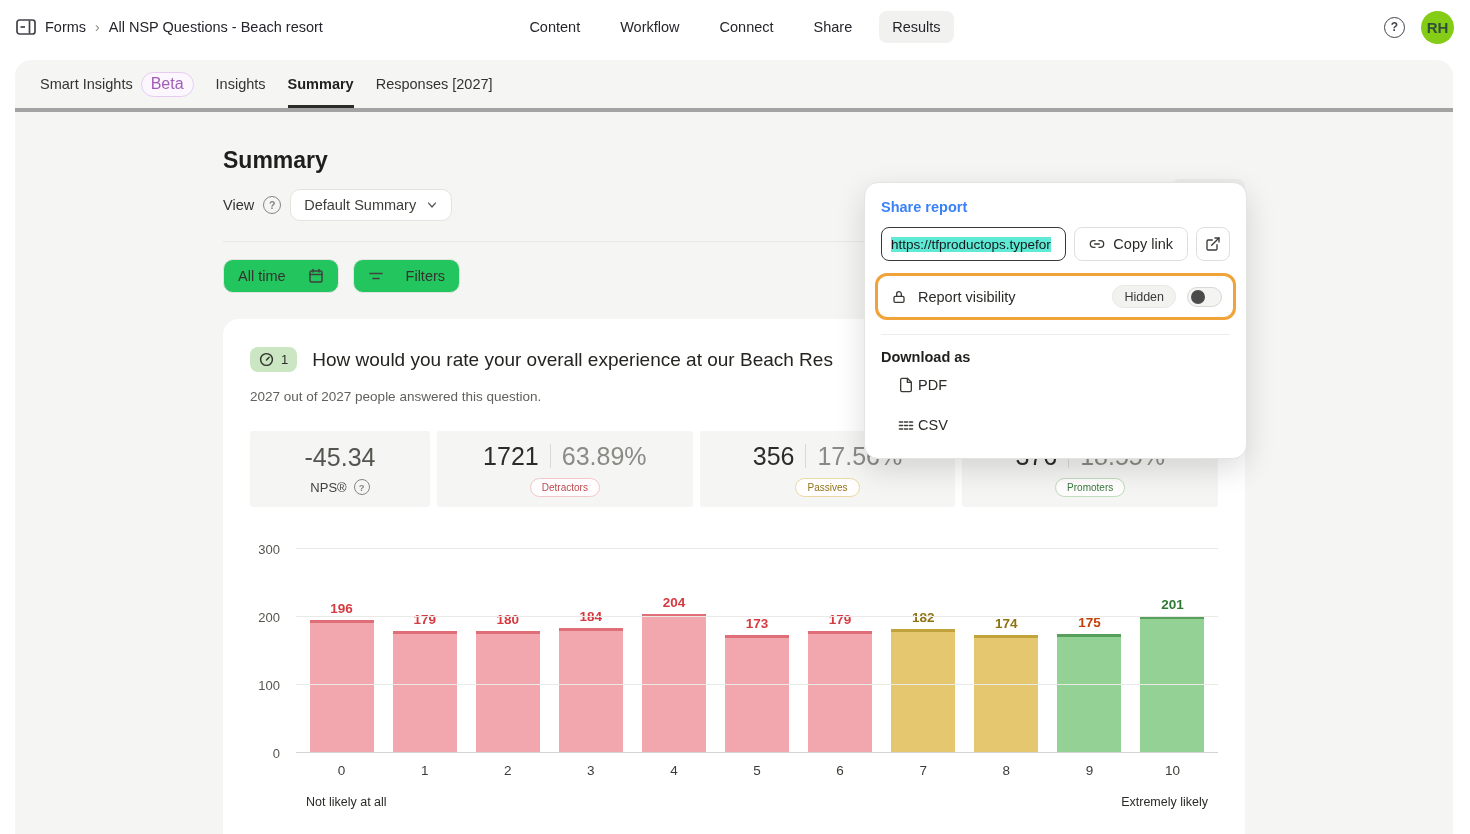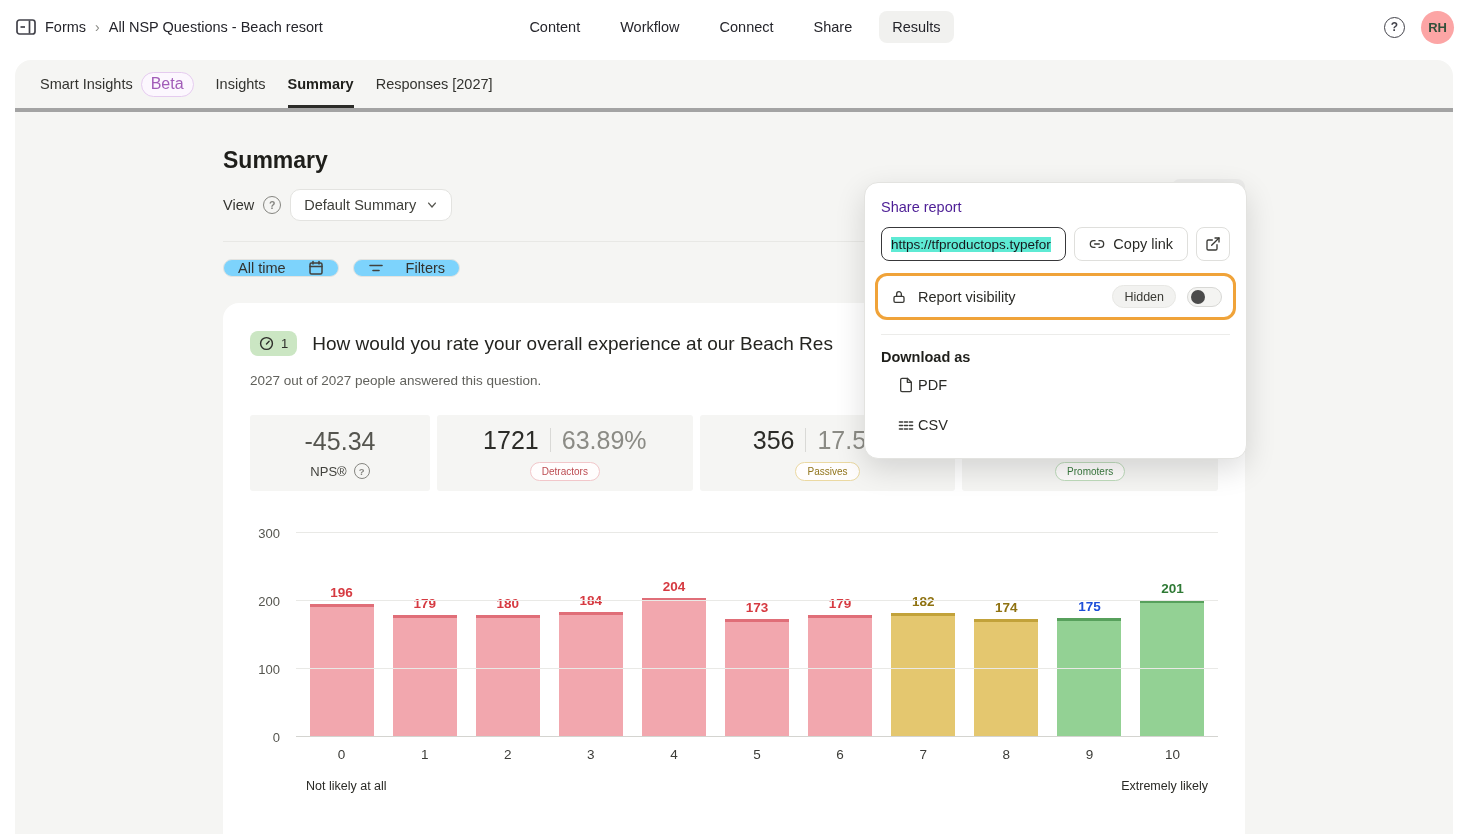--- a/index.html
+++ b/index.html
@@ -11,22 +11,22 @@
   .header-left { flex:1; display:flex; align-items:center; gap:9px; min-width:0; }
   .breadcrumb-root { font-size:14.5px; color:#25252b; }
   .crumb-sep { color:#8a8a85; font-size:14px; }
   .breadcrumb-current { font-size:14.5px; color:#25252b; }
   .header-tabs { display:flex; align-items:center; gap:14px; }
   .header-tab { font-size:14.5px; color:#25252b; padding:8px 13px; border-radius:8px; cursor:default; }
   .header-tab.active { background:#f1f1ef; font-weight:500; }
   .header-right { flex:1; display:flex; align-items:center; justify-content:flex-end; gap:16px; }
   .help-circle { width:21px; height:21px; border:1.5px solid #42424a; border-radius:50%;
     display:flex; align-items:center; justify-content:center; font-size:12px; font-weight:600; color:#42424a; }
-  .avatar { width:33px; height:33px; border-radius:50%; background:#fca5a5; display:flex;
-    align-items:center; justify-content:center; font-size:13px; font-weight:600; color:#33503a; }
+  .avatar { width:33px; height:33px; border-radius:50%; background:#84cc16; display:flex;
+    align-items:center; justify-content:center; font-size:15px; font-weight:600; color:#33503a; }
 
   
   .workspace { position:absolute; left:15px; right:17px; top:60px; bottom:0;
     background:#f5f5f3; border-radius:16px 16px 0 0; overflow:hidden; }
   .subnav { height:52px; display:flex; align-items:stretch; gap:22px; padding:0 25px;
     border-bottom:4px solid #a3a3a3; }
   .subnav-tab { position:relative; display:flex; align-items:center; gap:8px; font-size:14.5px; color:#33332f; }
   .subnav-tab.active { font-weight:700; color:#1f1f1b; }
   .subnav-tab.active::after { content:""; position:absolute; left:0; right:0; bottom:0; height:3px; background:#2b2b28; }
   .beta-badge { font-size:16px; color:#a15cb8; border:1px solid #e5cbef; background:#fcf7fe;
@@ -35,21 +35,21 @@
   .content { position:relative; padding:0 208px; }
   .page-title { margin-top:35px; font-size:23px; font-weight:700; color:#1e1e1a; }
   .view-row { margin-top:15px; display:flex; align-items:center; gap:9px; }
   .view-label { font-size:14.5px; color:#33332f; }
   .help-sm { width:18px; height:18px; border:1.4px solid #858580; border-radius:50%; color:#858580;
     display:flex; align-items:center; justify-content:center; font-size:10.5px; font-weight:600; }
   .view-select { display:flex; align-items:center; gap:10px; background:#fff; border:1px solid #e3e3e0;
     border-radius:10px; padding:7px 13px; font-size:14.5px; color:#3f3f3a; }
   .hr { margin-top:20px; height:1px; background:#e8e8e5; }
   .filter-row { margin-top:17px; display:flex; gap:14px; }
-  .pill-btn { display:flex; align-items:center; gap:22px; height:18px; padding:0 14px; background:#7dd3fc;
+  .pill-btn { display:flex; align-items:center; gap:22px; height:34px; padding:0 14px; background:#22c55e;
     border:1px solid #e3e3e0; border-radius:10px; font-size:14.5px; color:#33332f; }
   .share-btn { position:absolute; top:32px; right:208px; background:#ececeb; border:none;
     border-radius:8px; padding:8px 17px; font-size:14.5px; color:#25251f;
     font-family:"Liberation Sans","DejaVu Sans",sans-serif; }
 
   
   .card { margin-top:26px; background:#fff; border-radius:16px; padding:28px 27px; height:600px; }
   .q-header { display:flex; align-items:center; gap:15px; }
   .q-chip { display:flex; align-items:center; gap:7px; background:#cbe6c3; border-radius:8px;
     padding:5px 9px; color:#2e2e2a; }
@@ -81,21 +81,21 @@
   .bar { width:64px; border-top:3px solid; }
   .x-labels { display:flex; padding:0 4px; margin:10px 0 0 46px; }
   .x-label { flex:1; text-align:center; font-size:13.5px; color:#3c3c38; }
   .anchor-labels { display:flex; justify-content:space-between; margin:17px 0 0 46px; padding:0 10px;
     font-size:12.5px; color:#2a2a26; }
 
   
   .popover { position:absolute; left:864px; top:182px; width:383px; background:#fff;
     border:1px solid #e3e3e0; border-radius:14px; box-shadow:0 10px 30px rgba(0,0,0,.14);
     padding:16px 16px 13px; z-index:50; }
-  .popover-title { font-size:14.5px; font-weight:400; color:#4c1d95; }
+  .popover-title { font-size:14.5px; font-weight:700; color:#3b82f6; }
   .url-row { margin-top:12px; display:flex; gap:8px; }
   .url-input { flex:1; height:34px; border:1.5px solid #38383a; border-radius:8px; padding:0 9px;
     display:flex; align-items:center; overflow:hidden; white-space:nowrap; }
   .url-selected { background:#5eead4; color:#17171c; font-size:13.5px; }
   .copy-btn { height:34px; padding:0 14px; background:#fff; border:1px solid #dfdfdc; border-radius:8px;
     display:flex; align-items:center; gap:8px; font-size:14.5px; color:#2a2a26;
     font-family:"Liberation Sans","DejaVu Sans",sans-serif; }
   .ext-btn { width:34px; height:34px; background:#fff; border:1px solid #dfdfdc; border-radius:8px;
     display:flex; align-items:center; justify-content:center; color:#3a3a36; }
   .visibility-ring { margin:12px -6px 0; border-radius:12px; padding:9px 11px 9px 13px;
@@ -291,21 +291,21 @@
               </div>
               <div class="bar-col">
                 <div class="bar-value" style="color: rgb(143, 114, 17);">182</div>
                 <div class="bar" style="height: 124px; background: rgb(228, 199, 111); border-top-color: rgb(194, 162, 58);"></div>
               </div>
               <div class="bar-col">
                 <div class="bar-value" style="color: rgb(143, 114, 17);">174</div>
                 <div class="bar" style="height: 118px; background: rgb(228, 199, 111); border-top-color: rgb(194, 162, 58);"></div>
               </div>
               <div class="bar-col">
-                <div class="bar-value" style="color: #1d4ed8;">175</div>
+                <div class="bar-value" style="color: #c2410c;">175</div>
                 <div class="bar" style="height: 119px; background: rgb(147, 209, 148); border-top-color: rgb(87, 160, 92);"></div>
               </div>
               <div class="bar-col">
                 <div class="bar-value" style="color: rgb(47, 122, 53);">201</div>
                 <div class="bar" style="height: 137px; background: rgb(147, 209, 148); border-top-color: rgb(87, 160, 92);"></div>
               </div>
             </div>
         <div class="gridline zero" style="bottom: 0px;"></div>
             <div class="gridline" style="bottom: 68px;"></div>
             <div class="gridline" style="bottom: 136px;"></div>

